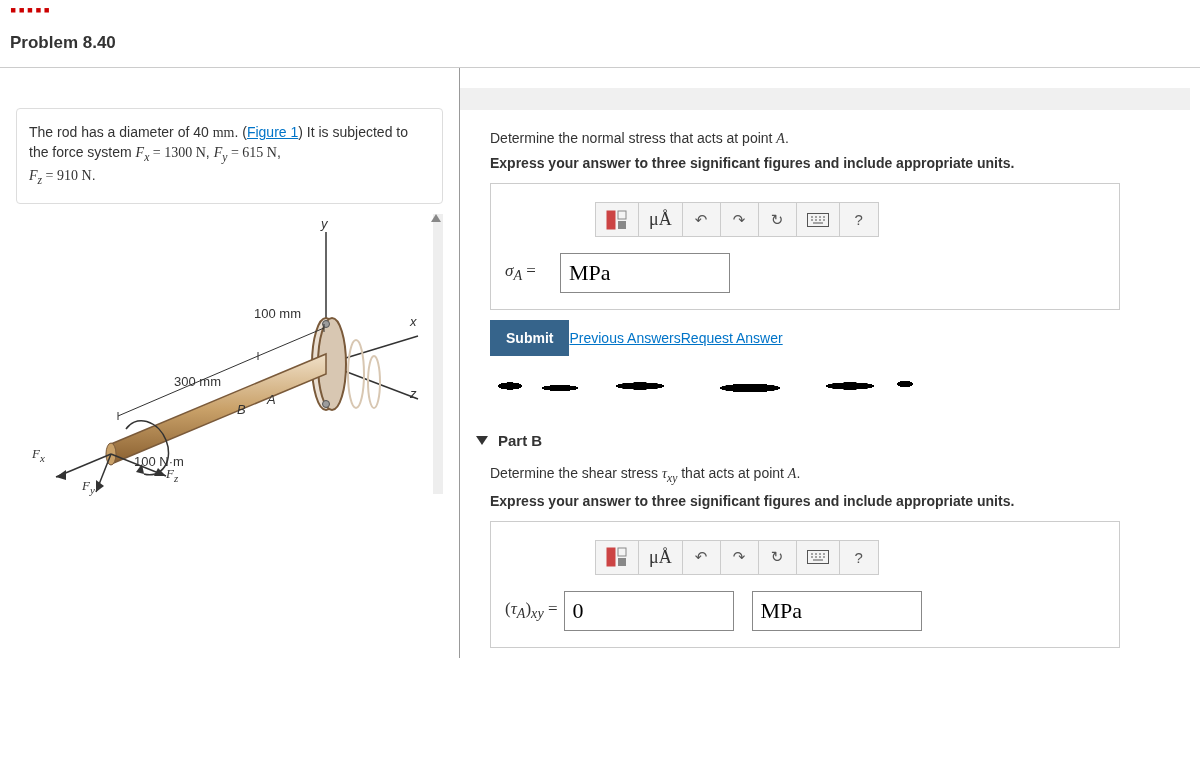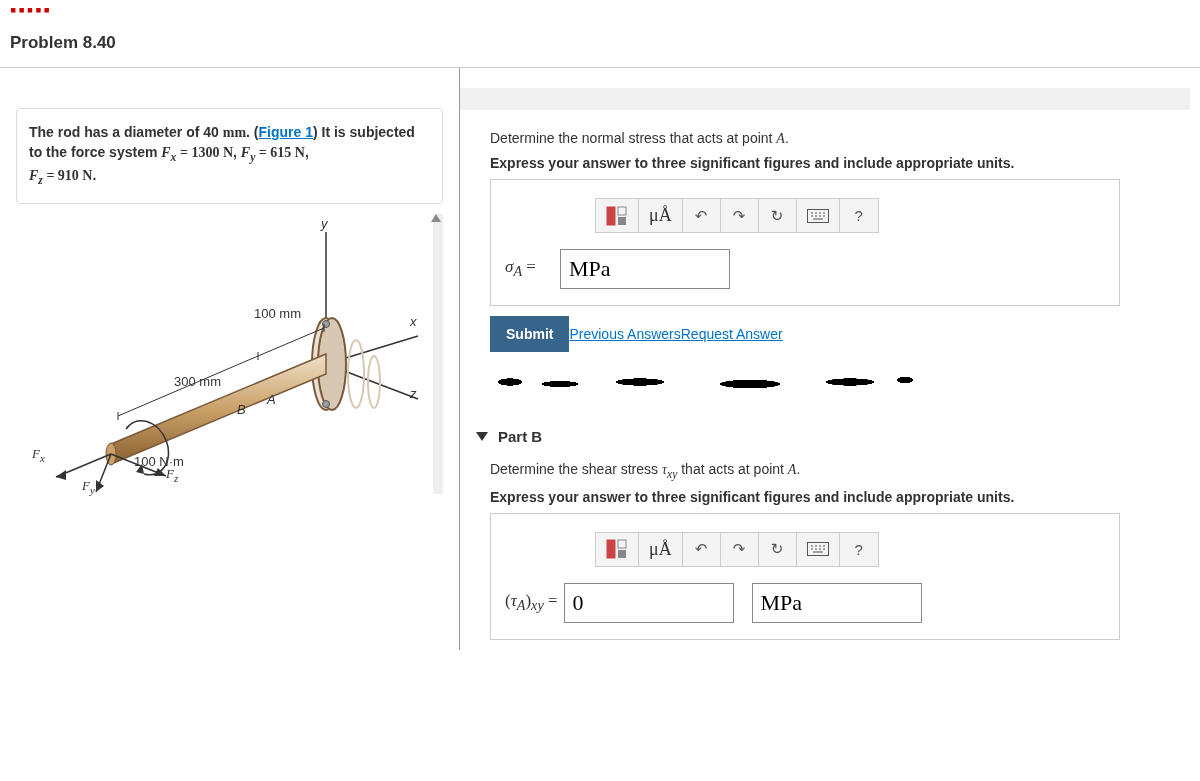--- a/index.html
+++ b/index.html
@@ -35,21 +35,20 @@
   .right-col {
     flex: 1;
     padding: 20px 10px 10px 30px;
   }
   .intro-box {
     border: 1px solid #ddd;
     border-radius: 4px;
     padding: 14px 12px;
     font-size: 14px;
     line-height: 1.4;
-    font-weight: bold;
   }
   .intro-box a { color: #0074c8; text-decoration: underline; }
   .math-i { font-style: italic; font-family: 'Times New Roman', serif; }
   .math-up { font-family: 'Times New Roman', serif; }
   .figure-head {
     display: flex;
     justify-content: space-between;
     align-items: center;
     margin-top: 160px;
     border-bottom: 1px solid #ddd;
@@ -76,21 +75,21 @@
   .fig-label { position: absolute; font-size: 13px; }
   .rod-svg { position: absolute; left: 10px; top: 10px; }
 
   .gray-strip { height: 22px; background: #f0f0f0; margin-left: -30px; margin-right: 0; margin-bottom: 20px; }
   .part-text { font-size: 14px; margin-bottom: 8px; }
   .bold { font-weight: bold; }
   .answer-box {
     border: 1px solid #ccc;
     padding: 18px 14px 16px 14px;
     width: 630px;
-    margin-top: 4px;
+    margin-top: 12px;
     margin-bottom: 10px;
   }
   .toolbar {
     background: #f4f4f4;
     border: 1px solid #ccc;
     display: inline-flex;
     align-items: stretch;
     margin-left: 90px;
     margin-bottom: 16px;
   }

